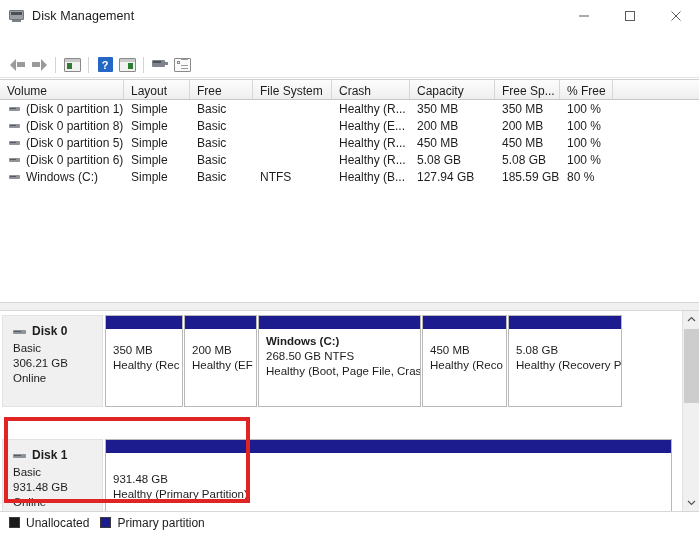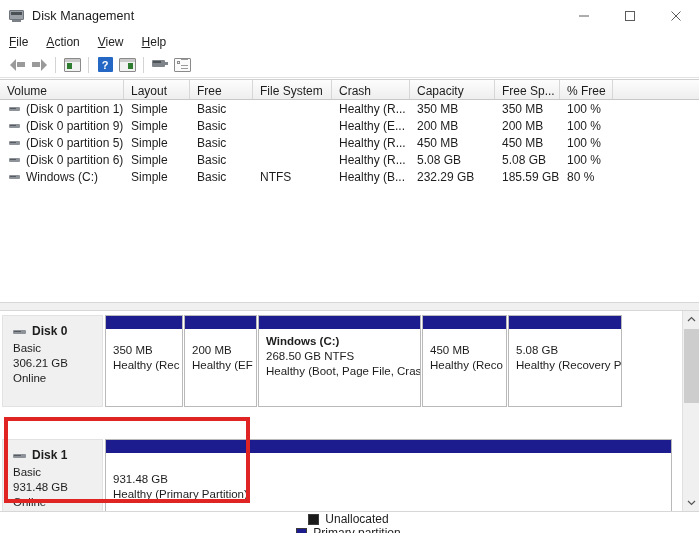--- a/index.html
+++ b/index.html
@@ -199,21 +199,21 @@
   
   .redbox {
     position: absolute; left: 4px; top: 417px; width: 246px; height: 86px;
     border: 4px solid #e02424; pointer-events: none; z-index: 30;
   }
 
   
   .legend {
     position: absolute; left: 0; top: 511px; width: 699px; height: 22px;
     background: #ffffff; border-top: 1px solid #d7d7d7;
-    display: flex; align-items: center; padding-left: 9px; flex-direction: column;
+    display: flex; align-items: center; padding-left: 9px;
   }
   .lg-item { display: flex; align-items: center; margin-right: 11px; font-size: 12px; color: #1d1d1d; }
   .lg-sw { width: 11px; height: 11px; margin-right: 6px; border: 1px solid #3a3a3a; }
   .statusbar { position: absolute; left: 0; top: 533px; width: 699px; height: 21px; background: #ffffff; }
 
   .frame-line {
     position: absolute; left: 0; top: 77px; width: 699px; height: 1px; background: #e3e3e3;
   }
 </style>
 </head>
@@ -240,26 +240,20 @@
       </div>
       <div class="winbtn">
         <svg width="12" height="12" viewBox="0 0 12 12">
             <line x1="1.5" y1="1.5" x2="10.5" y2="10.5" stroke="#5b5b5b" stroke-width="1"></line>
             <line x1="10.5" y1="1.5" x2="1.5" y2="10.5" stroke="#5b5b5b" stroke-width="1"></line>
           </svg>
       </div>
     </div>
   </div>
 
-  <div class="menubar">
-    <div class="menuitem"><u>F</u><span>ile</span></div>
-    <div class="menuitem"><u>A</u><span>ction</span></div>
-    <div class="menuitem"><u>V</u><span>iew</span></div>
-    <div class="menuitem"><u>H</u><span>elp</span></div>
-  </div>
 
   <div class="toolbar">
     <div class="tb">
         <div class="arrow-l"></div>
       </div>
     <div class="tb">
         <div class="arrow-r"></div>
       </div>
     <div class="tbsep"></div>
     <div class="tb">
@@ -325,21 +319,21 @@
       <div class="vcell" style="width:85px">350 MB</div>
       <div class="vcell" style="width:65px">350 MB</div>
       <div class="vcell" style="width:53px">100 %</div>
     </div>
 
     <div class="vrow">
       <div class="vcell vol" style="width:124px">
         <span class="vicon">
             <i></i>
           </span>
-        <span>(Disk 0 partition 9)</span>
+        <span>(Disk 0 partition 8)</span>
       </div>
       <div class="vcell" style="width:66px">Simple</div>
       <div class="vcell" style="width:63px">Basic</div>
       <div class="vcell" style="width:79px"></div>
       <div class="vcell" style="width:78px">Healthy (E...</div>
       <div class="vcell" style="width:85px">200 MB</div>
       <div class="vcell" style="width:65px">200 MB</div>
       <div class="vcell" style="width:53px">100 %</div>
     </div>
 
@@ -379,21 +373,21 @@
       <div class="vcell vol" style="width:124px">
         <span class="vicon">
             <i></i>
           </span>
         <span>Windows (C:)</span>
       </div>
       <div class="vcell" style="width:66px">Simple</div>
       <div class="vcell" style="width:63px">Basic</div>
       <div class="vcell" style="width:79px">NTFS</div>
       <div class="vcell" style="width:78px">Healthy (B...</div>
-      <div class="vcell" style="width:85px">232.29 GB</div>
+      <div class="vcell" style="width:85px">127.94 GB</div>
       <div class="vcell" style="width:65px">185.59 GB</div>
       <div class="vcell" style="width:53px">80 %</div>
     </div>
 
   </div>
 
   <div class="splitter"></div>
 
   <div class="gfx">
 

